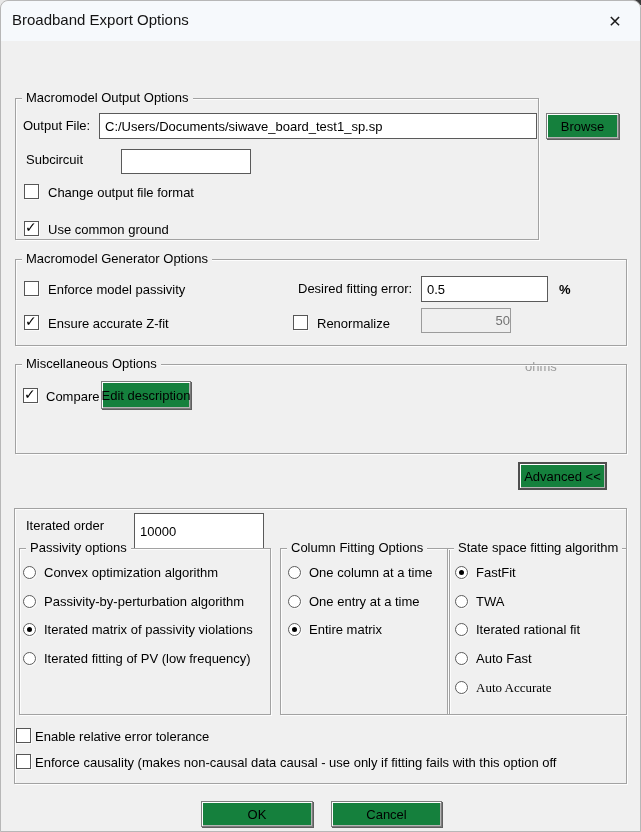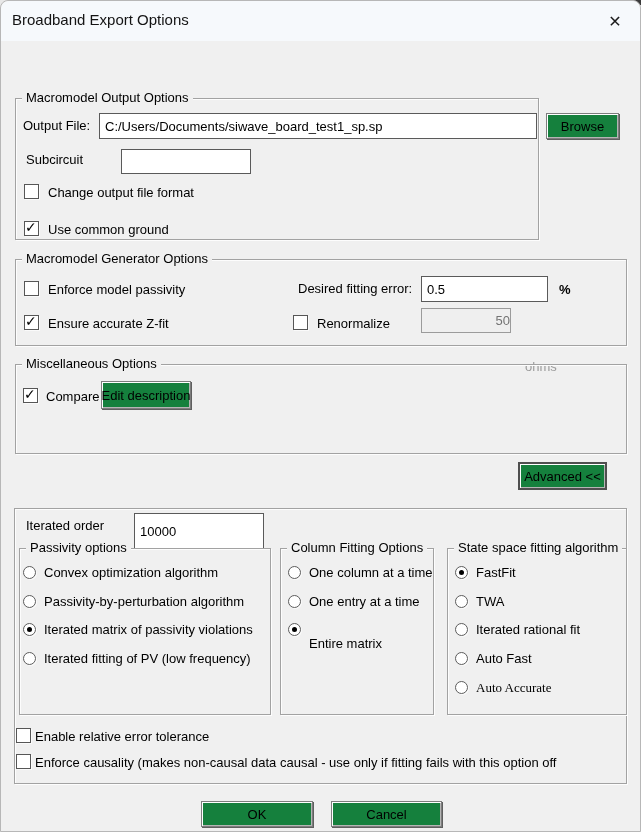--- a/index.html
+++ b/index.html
@@ -172,31 +172,31 @@
   <span class="lbl" style="left:43px;top:564px;">Convex optimization algorithm</span>
   <div class="radio" style="left:22px;top:594px;"></div>
   <span class="lbl" style="left:43px;top:593px;">Passivity-by-perturbation algorithm</span>
   <div class="radio selected" style="left:22px;top:622px;">
       <span class="dot"></span>
     </div>
   <span class="lbl" style="left:43px;top:621px;">Iterated matrix of passivity violations</span>
   <div class="radio" style="left:22px;top:651px;"></div>
   <span class="lbl" style="left:43px;top:650px;">Iterated fitting of PV (low frequency)</span>
 
-  <div class="groupbox" style="left:279px;top:547px;width:154px;height:167px;">
+  <div class="groupbox" style="left:279px;top:547px;width:170px;height:167px;">
     <span class="legend">Column Fitting Options</span>
   </div>
   <div class="radio" style="left:287px;top:565px;"></div>
   <span class="lbl" style="left:308px;top:564px;">One column at a time</span>
   <div class="radio" style="left:287px;top:594px;"></div>
   <span class="lbl" style="left:308px;top:593px;">One entry at a time</span>
   <div class="radio selected" style="left:287px;top:622px;">
       <span class="dot"></span>
     </div>
-  <span class="lbl" style="left:308px;top:635px;">Entire matrix</span>
+  <span class="lbl" style="left:308px;top:621px;">Entire matrix</span>
 
   <div class="groupbox" style="left:446px;top:547px;width:180px;height:167px;">
     <span class="legend">State space fitting algorithm</span>
   </div>
   <div class="radio selected" style="left:454px;top:565px;">
       <span class="dot"></span>
     </div>
   <span class="lbl" style="left:475px;top:564px;">FastFit</span>
   <div class="radio" style="left:454px;top:594px;"></div>
   <span class="lbl" style="left:475px;top:593px;">TWA</span>

